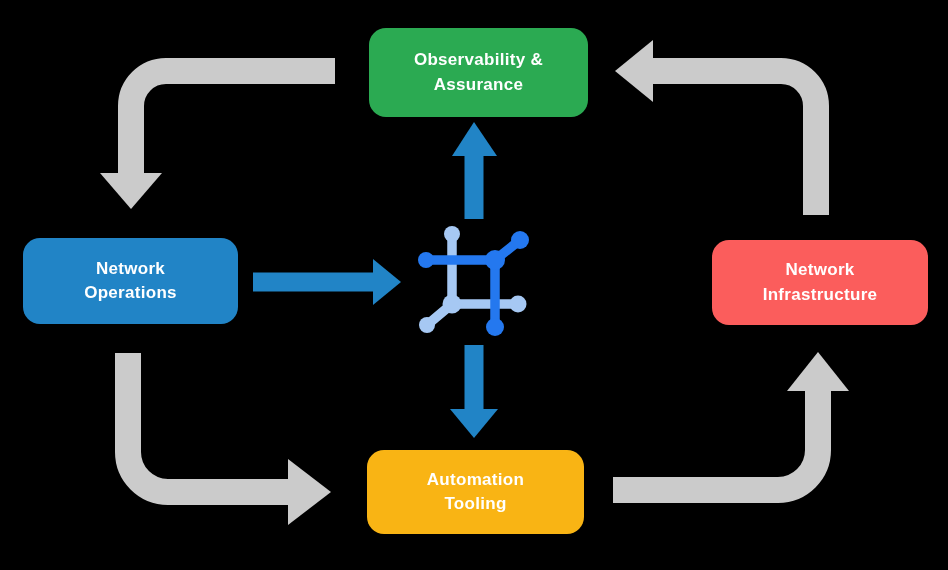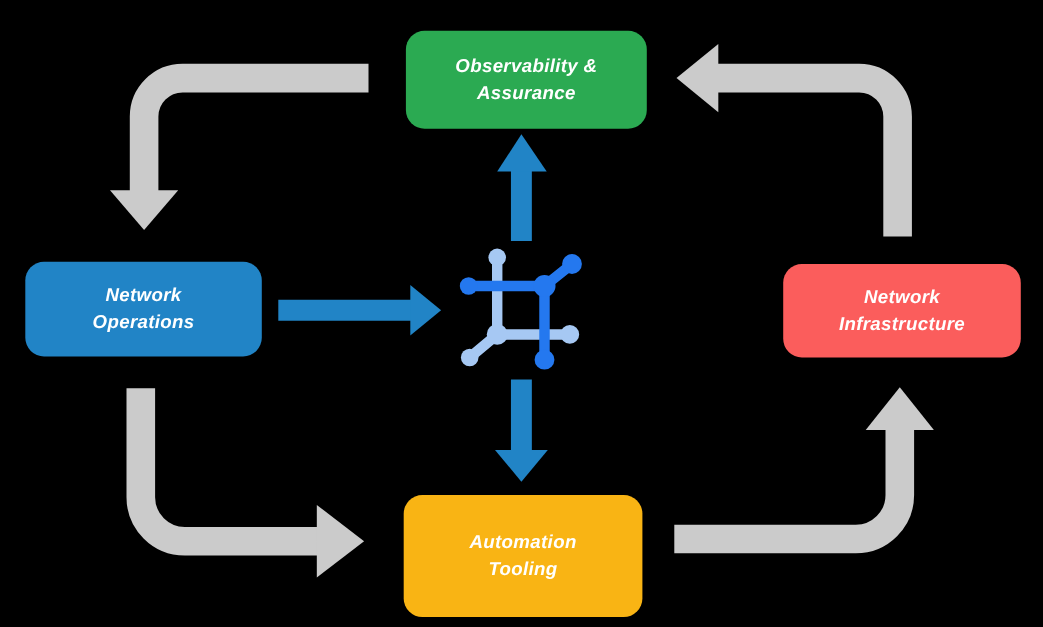--- a/index.html
+++ b/index.html
@@ -21,34 +21,33 @@
     width: 948px;
     height: 570px;
   }
   .node-box {
     position: absolute;
     display: flex;
     align-items: center;
     justify-content: center;
     border-radius: 17px;
     text-align: center;
-    font-style: italic;
   }
   .node-label {
     color: #FFFFFF;
     font-size: 17px;
     font-weight: bold;
     letter-spacing: 0.3px;
     line-height: 1.42;
     white-space: pre-line;
   }
   #box-observability { left: 369px; top: 28px;  width: 219px; height: 89px; }
   #box-operations    { left: 23px;  top: 238px; width: 215px; height: 86px; }
   #box-infrastructure{ left: 712px; top: 240px; width: 216px; height: 85px; }
-  #box-automation    { left: 367px; top: 450px; width: 217px; height: 111px; }
+  #box-automation    { left: 367px; top: 450px; width: 217px; height: 84px; }
   #center-icon {
     position: absolute;
     left: 410px;
     top: 220px;
     width: 130px;
     height: 125px;
   }
 </style>
 </head>
 <body style="background-color: rgb(0, 0, 0);">

